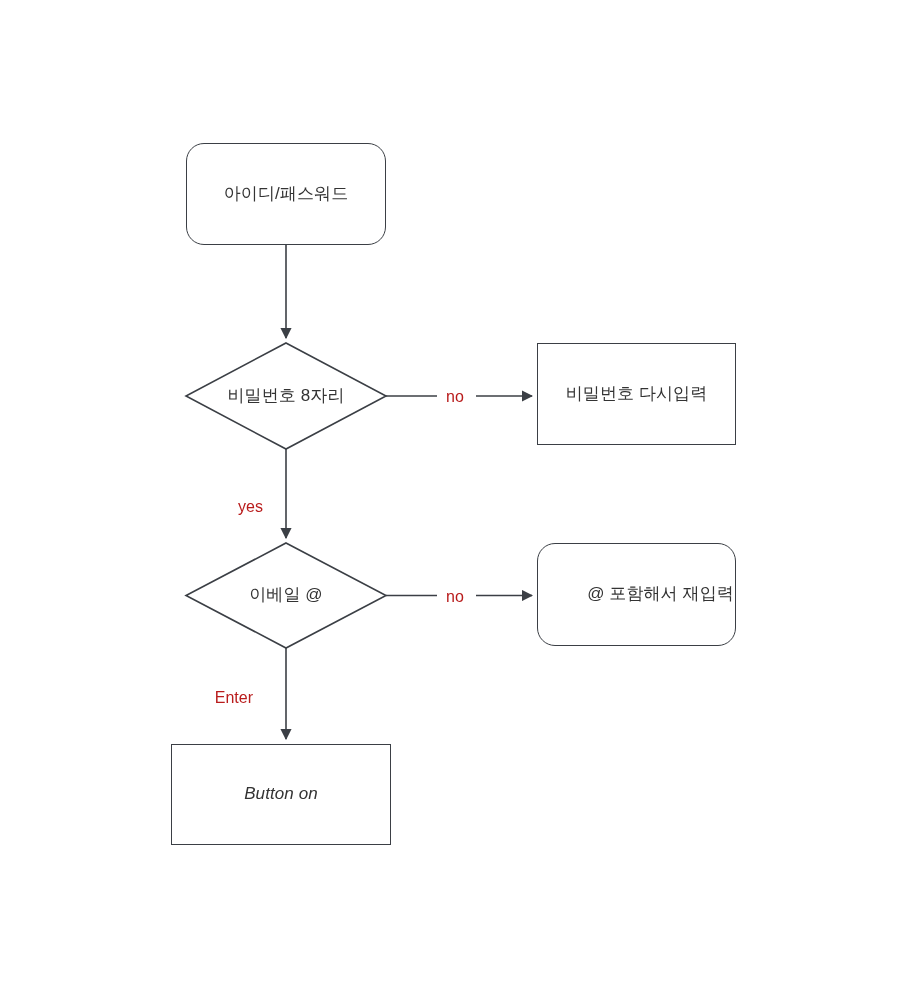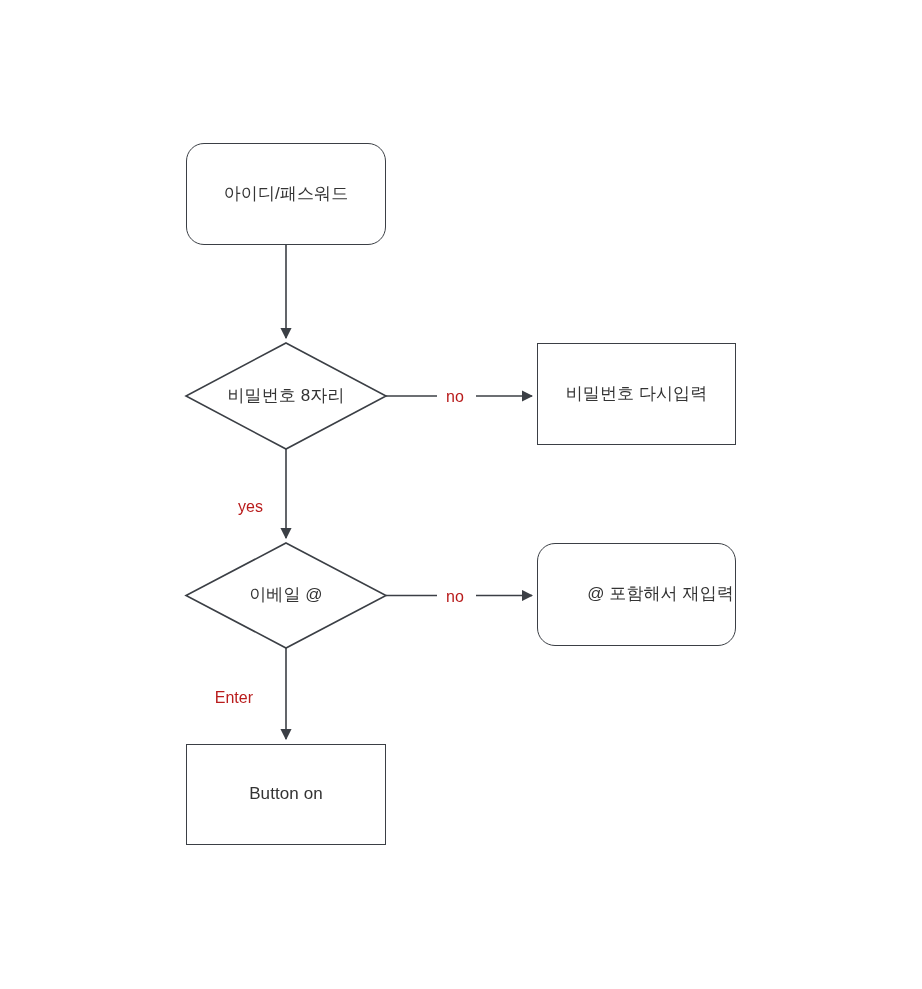--- a/index.html
+++ b/index.html
@@ -114,21 +114,21 @@
   </div>
 
   <div class="node diamond" style="left:186px; top:543px; width:200px; height:105px;">
     <span class="label">이베일 @</span>
   </div>
 
   <div class="node rounded" style="left:537px; top:543px; width:199px; height:103px;padding-left:48px;">
     <span class="label">@ 포함해서 재입력</span>
   </div>
 
-  <div class="node rect" style="left:186px; top:744px; width:200px; height:101px;">
+  <div class="node rect" style="left:171px; top:744px; width:220px; height:101px;font-style:italic;">
     <span class="label">Button on</span>
   </div>
 
   <div class="edge-label" style="left:441px; top:387px;">no</div>
 
   <div class="edge-label" style="left:268px; top:489px; transform:translateX(-100%);margin-top:8px;">yes</div>
 
   <div class="edge-label" style="left:441px; top:587px;">no</div>
 
   <div class="edge-label" style="left:258px; top:688px; transform:translateX(-100%);">Enter</div>

